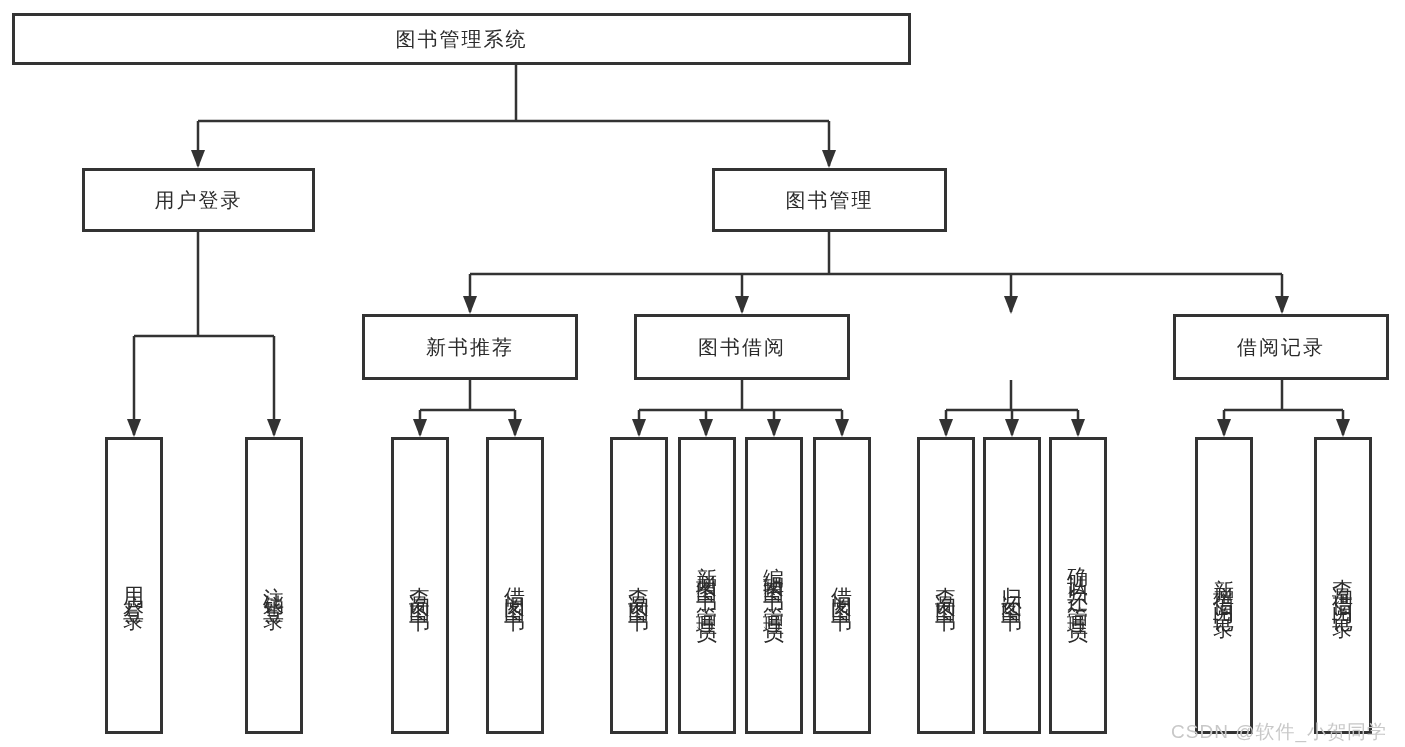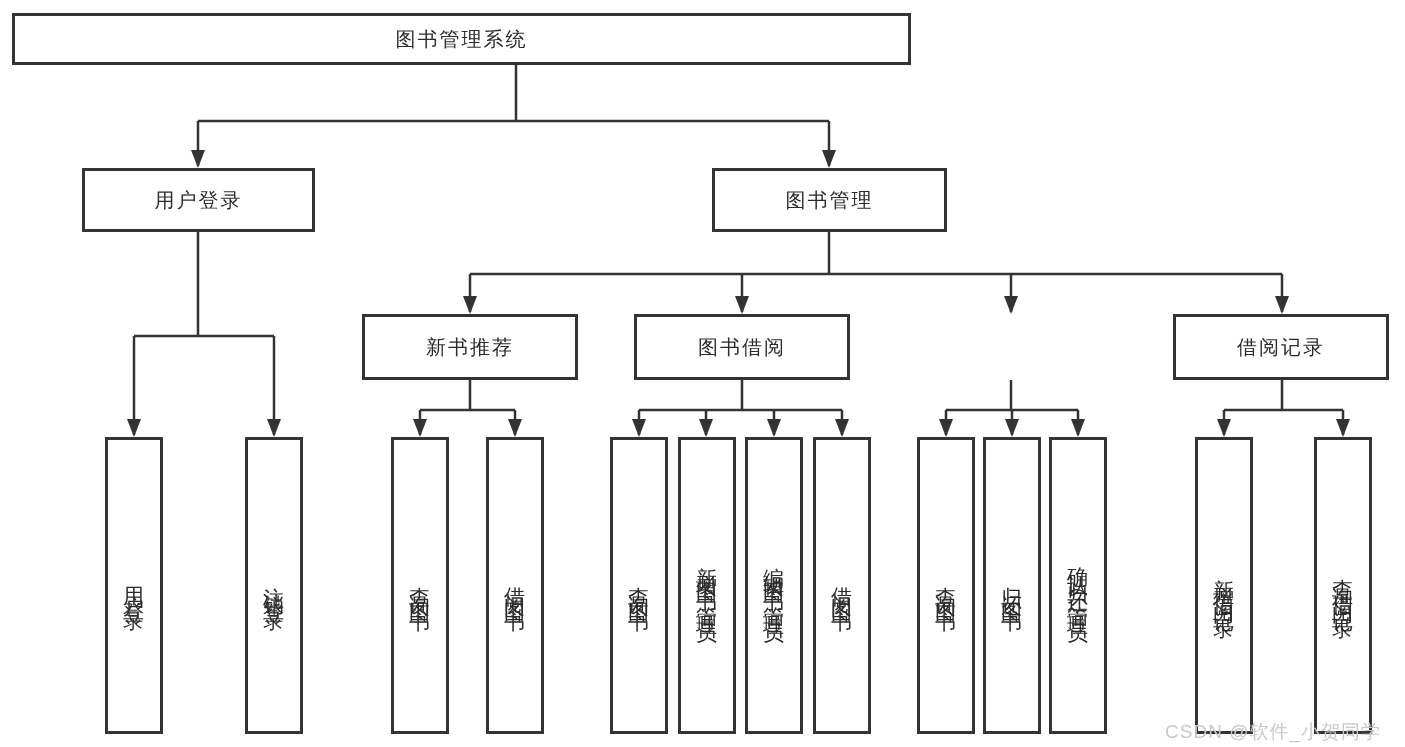--- a/index.html
+++ b/index.html
@@ -63,21 +63,21 @@
   .v-bb-add         { left: 678px; }
   .v-bb-edit        { left: 745px; }
   .v-bb-borrow      { left: 813px; }
   .v-cb-query       { left: 917px; }
   .v-cb-return      { left: 983px; }
   .v-cb-confirm     { left: 1049px; }
   .v-br-add-record  { left: 1195px; }
   .v-br-query-record{ left: 1314px; }
   .watermark {
     position: absolute;
-    right: 24px;
+    right: 18px;
     bottom: 2px;
     font-size: 19px;
     color: #c8c8c8;
     letter-spacing: 1px;
     z-index: 3;
     white-space: nowrap;
   }
 </style>
 </head>
 <body>

